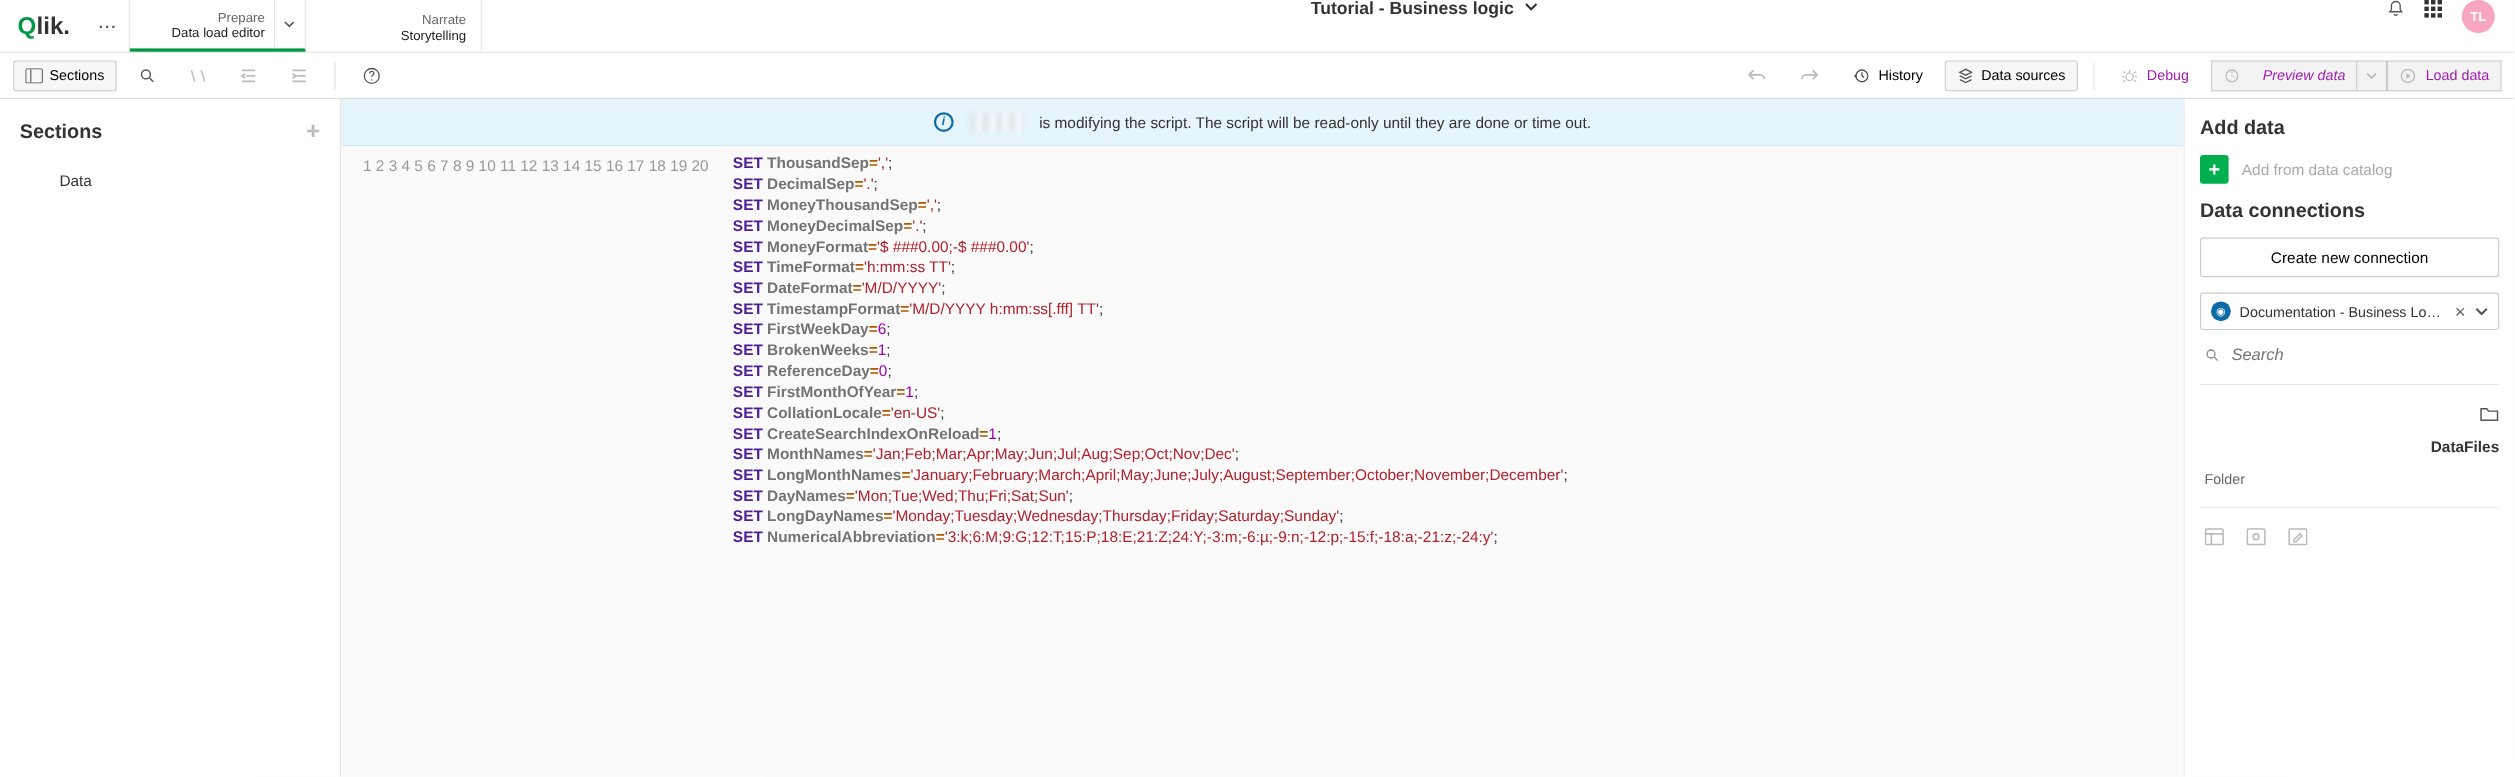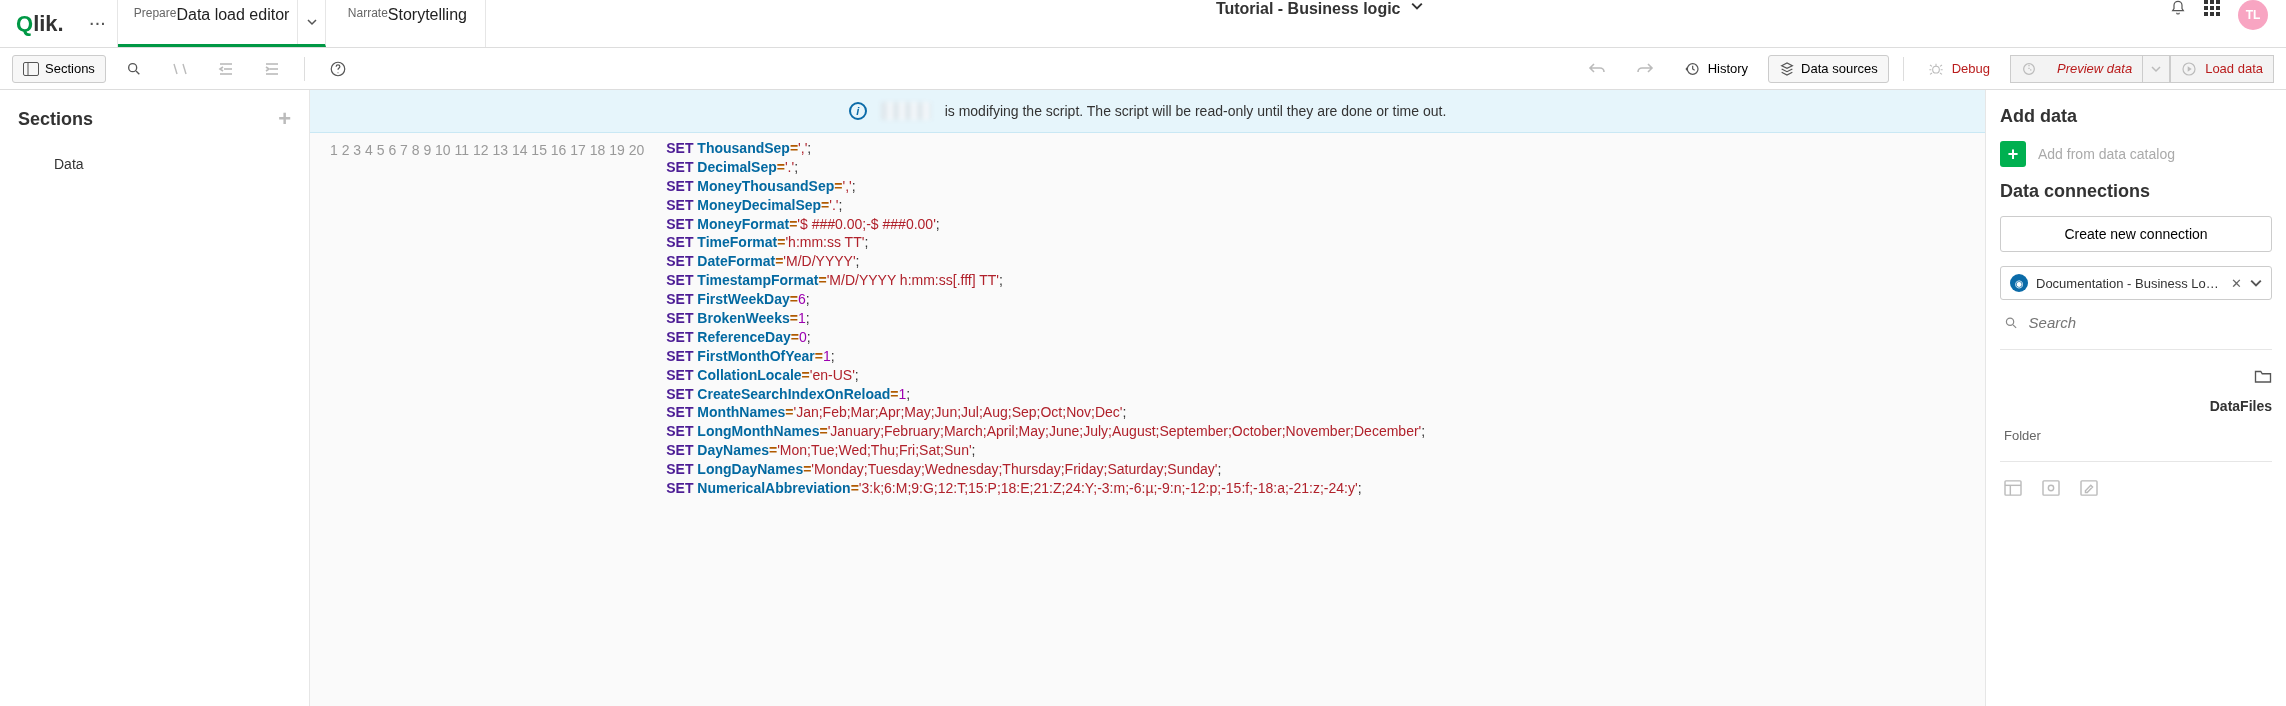--- a/index.html
+++ b/index.html
@@ -2,50 +2,50 @@
 <html><head>
 <meta charset="utf-8">
 <style>
   * { box-sizing: border-box; margin: 0; padding: 0; font-family: -apple-system, BlinkMacSystemFont, "Segoe UI", Arial, sans-serif; }
   body { background: #fff; color: #333; font-size: 14px; }
   .topbar { display: flex; align-items: stretch; height: 48px; border-bottom: 1px solid #ddd; }
   .logo { display:flex; align-items:center; padding: 0 16px; font-size: 22px; font-weight: 600; }
   .logo-accent { color: #009845; font-weight:700; }
   .dots { padding: 0 10px; display:flex; align-items:center; cursor:pointer; color:#555; font-weight:bold; letter-spacing:1px;}
   .topnav-sep { width:1px; background:#e6e6e6; }
-  .topnav-item { padding: 6px 13px 4px 16px; display:flex; flex-direction:row; justify-content:center; min-width: 160px; border-right:1px solid #e6e6e6; position:relative;text-align:right;}
+  .topnav-item { padding: 6px 13px 4px 16px; display:flex; flex-direction:column; justify-content:center; min-width: 160px; border-right:1px solid #e6e6e6; position:relative;text-align:right;}
   .topnav-item.active { border-bottom: 3px solid #009845; }
   .topnav-sup { font-size: 12px; color:#666; }
-  .topnav-main { font-size: 16px; color:#222; }
+  .topnav-main { font-size: 12px; color:#222; }
   .chev { position:absolute; right:0; top:0; bottom:0; width:28px; border-left:1px solid #e6e6e6; display:flex; align-items:center; justify-content:center; color:#555;}
   .apptitle { flex:1; display:flex; align-items:flex-start; justify-content:center; gap:10px; font-size:16px; font-weight:600; }
   .apptitle .chevd { font-size:12px; color:#333; }
   .tb-right { display:flex; align-items:flex-start; gap:18px; padding: 0 18px; }
   .avatar { width:30px; height:30px; border-radius:50%; background:#f8a5c2; color:#fff; display:flex; align-items:center; justify-content:center; font-size:12px; font-weight:600;}
   .toolbar { display:flex; align-items:center; height:42px; border-bottom:1px solid #ddd; padding:0 12px; gap:10px; background:#fff;}
   .tbtn { display:flex; align-items:center; gap:6px; padding:5px 10px; border:1px solid #ccc; border-radius:3px; background:#f7f7f7; font-size:13px; cursor:pointer;}
   .tbtn.plain { border:none; background:transparent; }
-  .tbtn.disabled { color:#b91c1c; cursor:default; }
+  .tbtn.disabled { color:#a21caf; cursor:default; }
   .spacer { flex:1; }
   .ico { width:16px; height:16px; display:inline-flex; align-items:center; justify-content:center; color:#555;}
   .main { display:flex; height: calc(100vh - 90px); min-height: 420px;}
   .sidebar { width: 310px; border-right:1px solid #e6e6e6; display:flex; flex-direction:column;}
   .side-head { display:flex; align-items:center; justify-content:space-between; padding:16px 18px 12px; font-size:18px; font-weight:600;}
   .side-head .plus { color:#bbb; font-size:22px; cursor:pointer;}
   .side-item { padding:12px 40px 12px 54px; font-size:14px; cursor:pointer;}
   .side-item.active { background:#f2f2f2; border-left:4px solid #009845; padding-left:50px;}
   .center { flex:1; display:flex; flex-direction:column; background:#fafafa; border-right:1px solid #e6e6e6; min-width:0;}
   .alert { background:#e6f5fb; border-bottom:1px solid #c9e8f4; display:flex; align-items:center; justify-content:center; gap:14px; padding:12px 20px; font-size:14px; color:#333;}
   .alert .info-ico { width:18px; height:18px; border:2px solid #0b6ba8; border-radius:50%; color:#0b6ba8; display:flex; align-items:center; justify-content:center; font-size:11px; font-weight:bold; font-style:italic;}
   .alert .redact { width:50px; height:18px; background:repeating-linear-gradient(90deg,#dfe7ec 0 6px,#f3f7fa 6px 12px); filter:blur(2px); border-radius:2px;}
   .editor { flex:1; display:flex; overflow:auto; font-family:Consolas,Monaco,monospace; font-size:14px; line-height:1.35; background:#fafafa;}
   .gutter { text-align:right; color:#999; padding:8px 12px 6px 20px; user-select:none; background:#fafafa;}
   .code { padding:6px 10px; white-space:pre; color:#333;}
   .kw { color:#4c1d95; font-weight:600;}
-  .var { color:#0369a1; font-weight:600;}
+  .var { color:#737373; font-weight:600;}
   .op { color:#b05a00; font-weight:600;}
   .str { color:#b0212b;}
   .num { color:#9c00b0;}
   .rightpane { width:300px; padding:16px 14px; display:flex; flex-direction:column; gap:14px;}
   .rp-h { font-size:18px; font-weight:600;}
   .addbtn { display:flex; align-items:center; gap:12px; color:#aaa; font-size:14px;}
   .addplus { width:26px; height:26px; background:#00b050; border-radius:3px; color:#fff; display:flex; align-items:center; justify-content:center; font-size:18px; font-weight:bold;}
   .btn-full { width:100%; text-align:center; padding:9px; border:1px solid #ccc; border-radius:3px; background:#fff; font-size:14px; cursor:pointer;}
   .conn { display:flex; align-items:center; gap:8px; border:1px solid #ccc; border-radius:3px; padding:7px 9px; font-size:13px;}
   .conn-ico { width:18px; height:18px; background:#0b6ba8; border-radius:50%; display:flex; align-items:center; justify-content:center; color:#fff; font-size:10px;}

